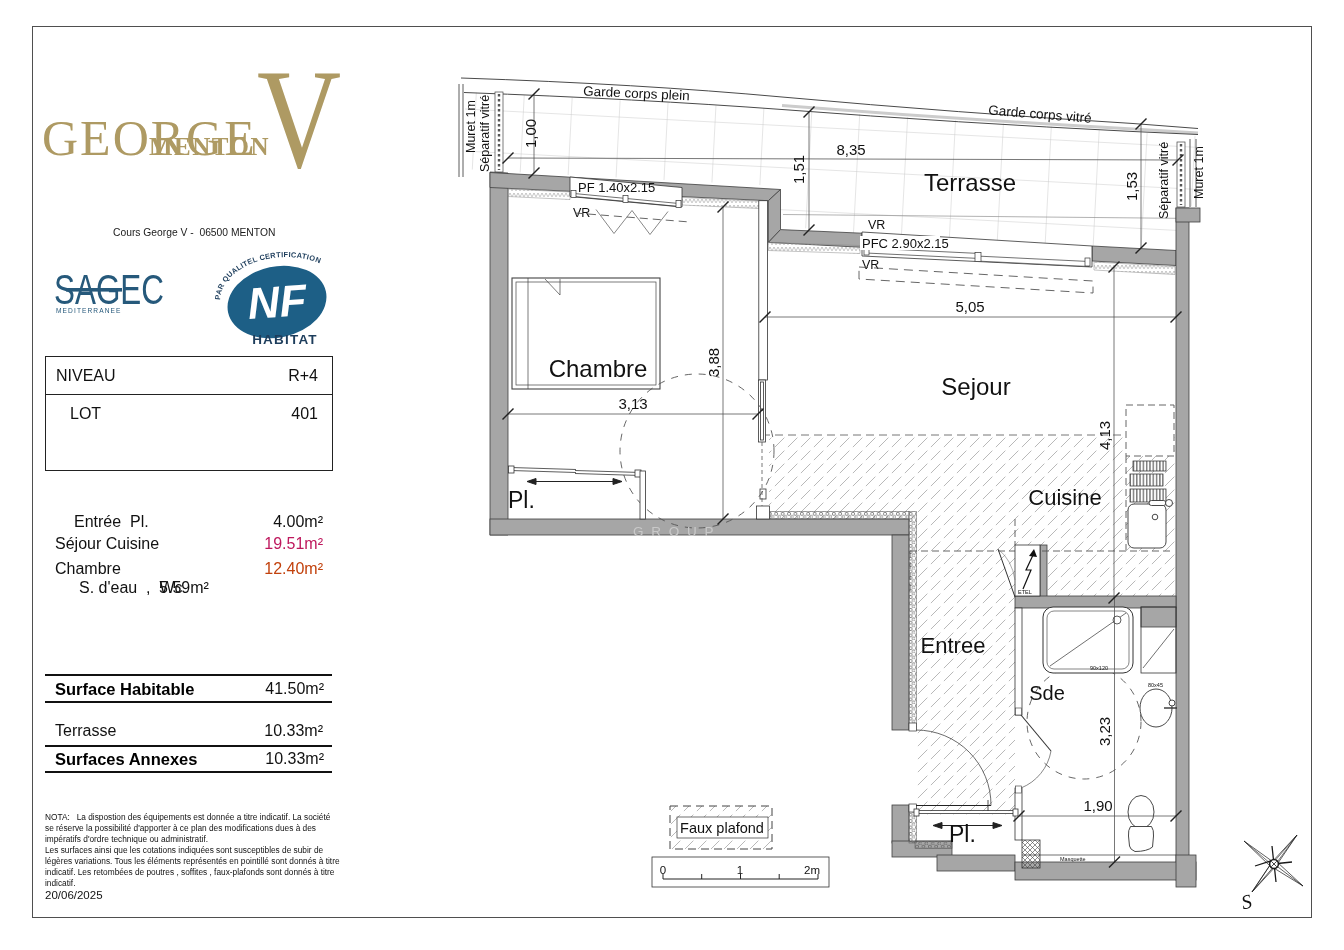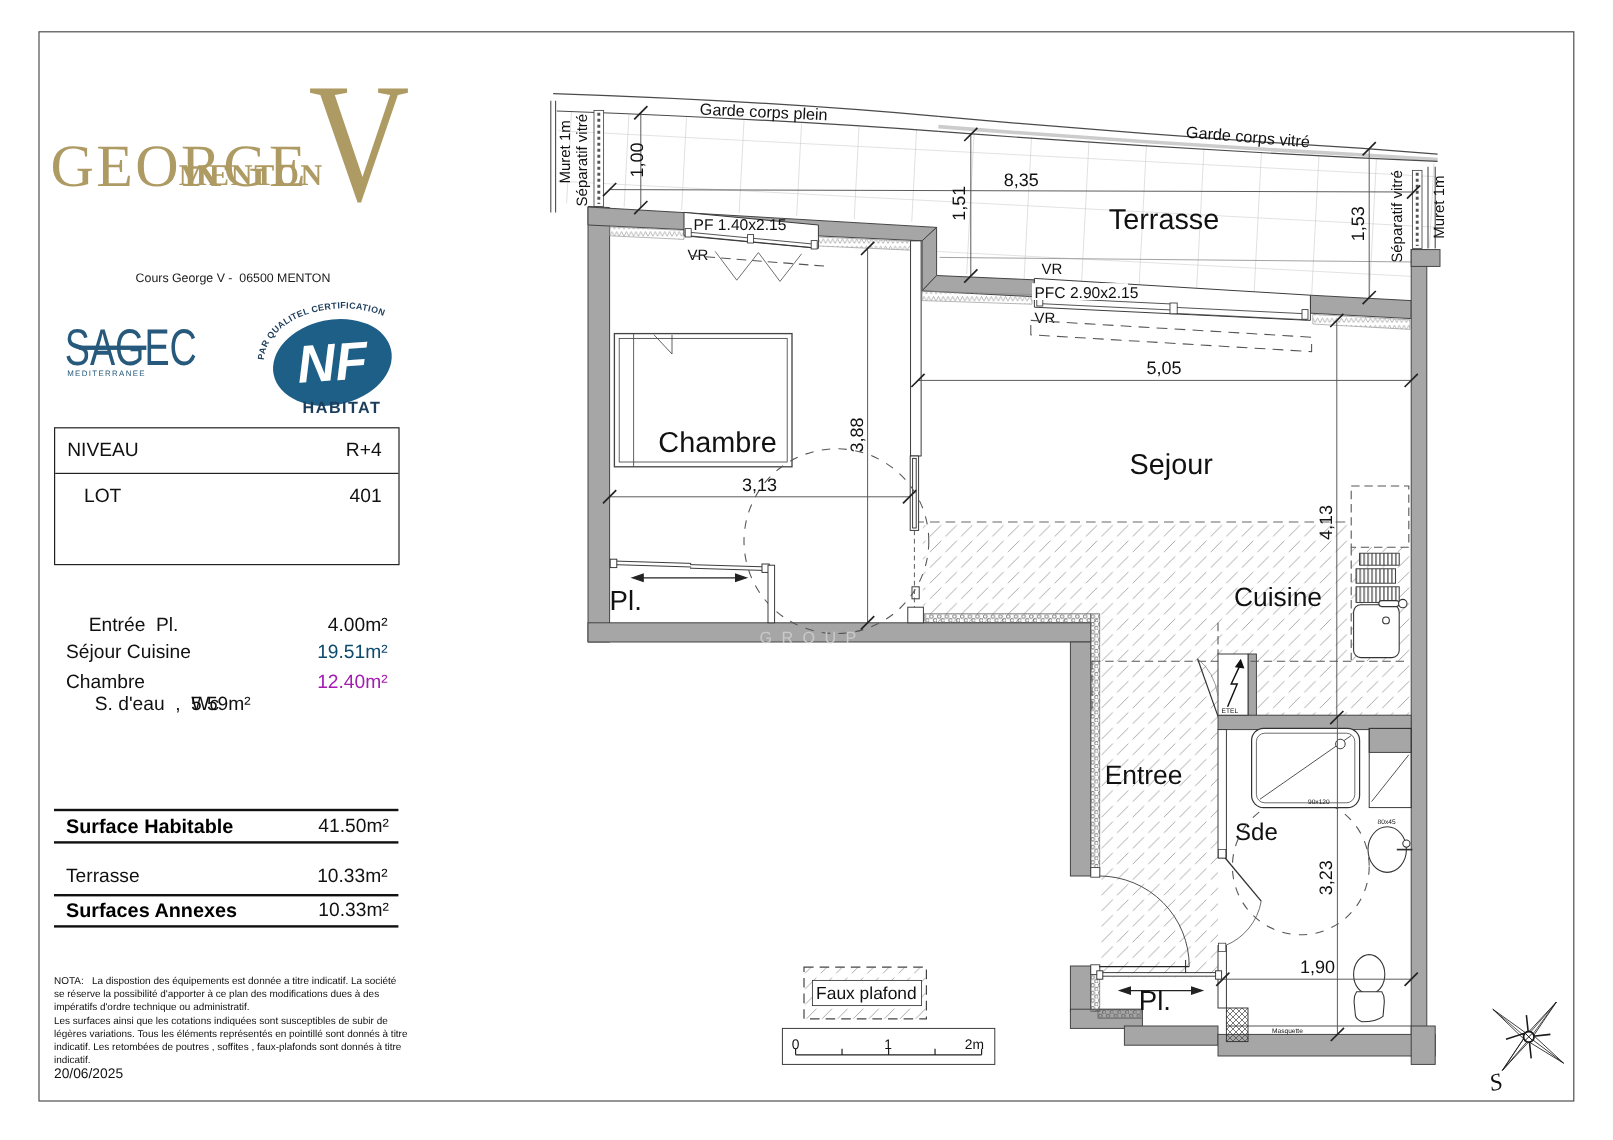--- a/index.html
+++ b/index.html
@@ -50,23 +50,23 @@
 
   <div style="position:relative;height:37px;">
       <span style="position:absolute;left:24px;top:10px;">LOT</span>
       <span class="val" style="top:10px;">401</span>
     </div>
 </div>
 
 <div class="abs" style="left:55px;top:513px;font-size:16px;color:#111;margin-left:19px;">Entrée&nbsp; Pl.</div>
 <div class="abs" style="left:45px;top:513px;width:278px;text-align:right;font-size:16px;color:#111;">4.00m²</div>
 <div class="abs" style="left:55px;top:535px;font-size:16px;color:#111;">Séjour Cuisine</div>
-<div class="abs" style="left:45px;top:535px;width:278px;text-align:right;font-size:16px;color:#0c4a6e;">19.51m²</div>
+<div class="abs" style="left:45px;top:535px;width:278px;text-align:right;font-size:16px;color:#be185d;">19.51m²</div>
 <div class="abs" style="left:55px;top:560px;font-size:16px;color:#111;">Chambre</div>
-<div class="abs" style="left:45px;top:560px;width:278px;text-align:right;font-size:16px;color:#a21caf;">12.40m²</div>
+<div class="abs" style="left:45px;top:560px;width:278px;text-align:right;font-size:16px;color:#c2410c;">12.40m²</div>
 <div class="abs" style="left:55px;top:579px;font-size:16px;color:#111;margin-left:24px;">S. d'eau&nbsp; ,&nbsp; Wc</div>
 <div class="abs" style="left:45px;top:579px;width:278px;text-align:center;font-size:16px;color:#111;">5.59m²</div>
 
 <div class="abs" style="left:45px;top:674px;width:287px;height:25px;border-top:2.4px solid #111;border-bottom:2.4px solid #111;">
   <span style="position:absolute;left:10px;top:4px;font-size:16.5px;font-weight:bold;color:#000;">Surface Habitable</span>
   <span style="position:absolute;right:8px;top:4px;font-size:16px;color:#111;">41.50m²</span>
 </div>
 
 <div class="abs" style="left:55px;top:722px;font-size:16px;color:#111;">Terrasse</div>
 <div class="abs" style="left:45px;top:722px;width:278px;text-align:right;font-size:16px;color:#111;">10.33m²</div>

